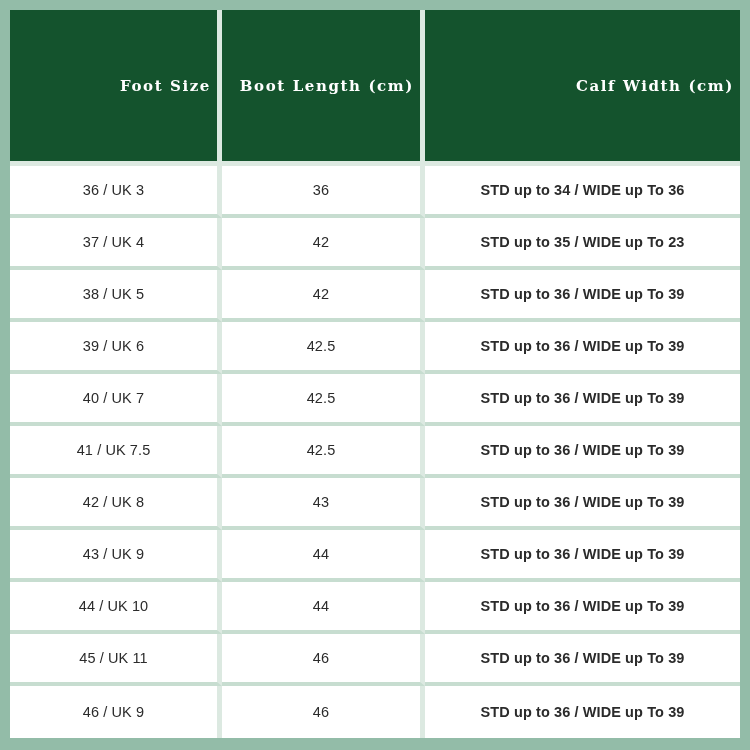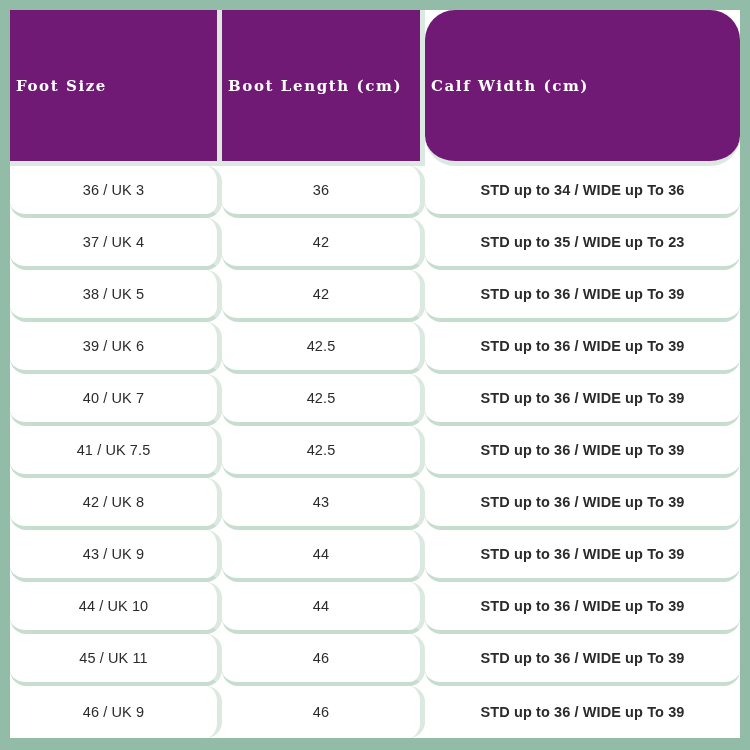--- a/index.html
+++ b/index.html
@@ -31,56 +31,54 @@
     border-spacing: 0;
     table-layout: fixed;
   }
 
   col.c0 { width: 212px; }
   col.c1 { width: 203px; }
   col.c2 { width: 315px; }
 
   
   thead th {
-    background: #701a75;
+    background: #14532d;
     color: #ffffff;
     height: 156px;
     padding: 0 6px;
-    text-align: left;
+    text-align: right;
     vertical-align: middle;
     font-family: "DejaVu Serif", "Liberation Serif", serif;
     font-weight: bold;
     font-size: 15px;
     letter-spacing: 1.6px;
     border-right: 5px solid #dce9e1;
     border-bottom: 5px solid #dce9e1;
     box-sizing: border-box;
     white-space: nowrap;
   }
   thead th:last-child {
     border-right: none;
-    border-radius: 30px;
   }
 
   
   tbody td {
     height: 52px;
     padding: 0 8px;
     text-align: center;
     vertical-align: middle;
     color: #2b2b2b;
     font-family: "Liberation Sans", sans-serif;
     font-size: 14.5px;
     letter-spacing: 0.1px;
     background: #ffffff;
     border-right: 5px solid #dce9e1;
     border-bottom: 4px solid #c7ddd0;
     box-sizing: border-box;
     white-space: nowrap;
-    border-radius: 16px;
   }
   tbody td:last-child {
     border-right: none;
     font-weight: bold;
   }
   tbody tr:last-child td {
     border-bottom: none;
   }
 </style>
 </head>

